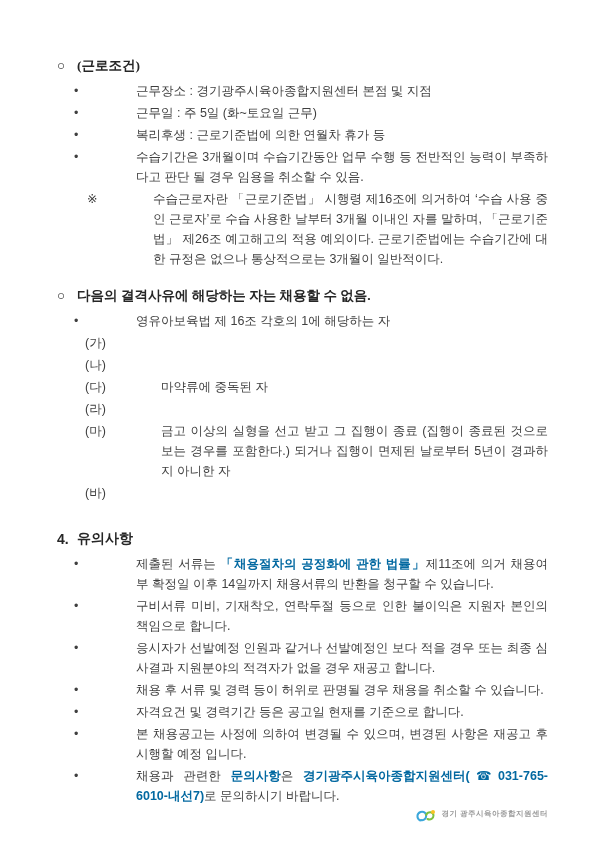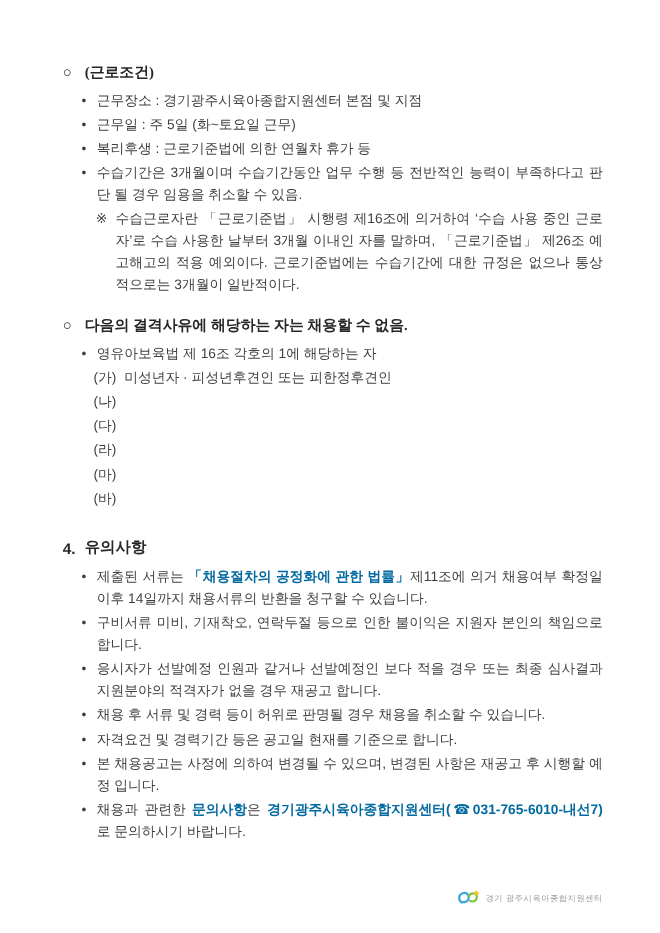--- a/index.html
+++ b/index.html
@@ -35,32 +35,33 @@
     line-height: 20px;
     margin-bottom: 2px;
   }
   .item-marker { flex: none; color: #3f3f3f; }
   .lvl1 { padding-left: 17px; }
   .lvl1 .item-marker { width: 14px; }
   .note { padding-left: 30px; }
   .note .item-marker { width: 18px; }
   .lvl2 { padding-left: 28px; }
   .lvl2 .item-marker { width: 28px; }
-  .item-text { flex: 1; text-align: justify; }
+  .item-text { flex: 1; text-align: justify; margin-left: 48px; }
   .item-text .b { font-weight: 700; color: #0369a1; }
   .footer {
     position: absolute;
     right: 52px;
     bottom: 24px;
     display: flex;
-    align-items: center;
+    align-items: flex-start;
     gap: 4px;
     font-size: 7.5px;
     color: #9a9a9a;
     letter-spacing: 0.5px;
+    font-weight: bold;
   }
   .footer svg { display: block; }
 </style>
 </head>
 <body>
 
 <div class="doc">
   <div>
   <section class="sec sec-working-conditions">
     <div class="sec-heading">
@@ -101,37 +102,38 @@
       <span class="sec-title">다음의 결격사유에 해당하는 자는 채용할 수 없음.</span>
     </div>
     <div class="sec-items">
   <div class="item lvl1">
     <span class="item-marker">•</span>
     <span class="item-text"><span>영유아보육법 제 16조 각호의 1에 해당하는 자</span></span>
   </div>
 
   <div class="item lvl2">
     <span class="item-marker">(가)</span>
-    <span class="item-text"><span>미성년자 · 피성년후견인 또는 피한정후견인</span></span>
   </div>
 
   <div class="item lvl2">
     <span class="item-marker">(나)</span>
   </div>
 
   <div class="item lvl2">
     <span class="item-marker">(다)</span>
+    <span class="item-text"><span>마약류에 중독된 자</span></span>
   </div>
 
   <div class="item lvl2">
     <span class="item-marker">(라)</span>
   </div>
 
   <div class="item lvl2">
     <span class="item-marker">(마)</span>
+    <span class="item-text"><span>금고 이상의 실형을 선고 받고 그 집행이 종료 (집행이 종료된 것으로 보는 경우를 포함한다.) 되거나 집행이 면제된 날로부터 5년이 경과하지 아니한 자</span></span>
   </div>
 
   <div class="item lvl2">
     <span class="item-marker">(바)</span>
   </div>
 </div>
   </section>
 
   <section class="sec sec-notes">
     <div class="sec-heading">

